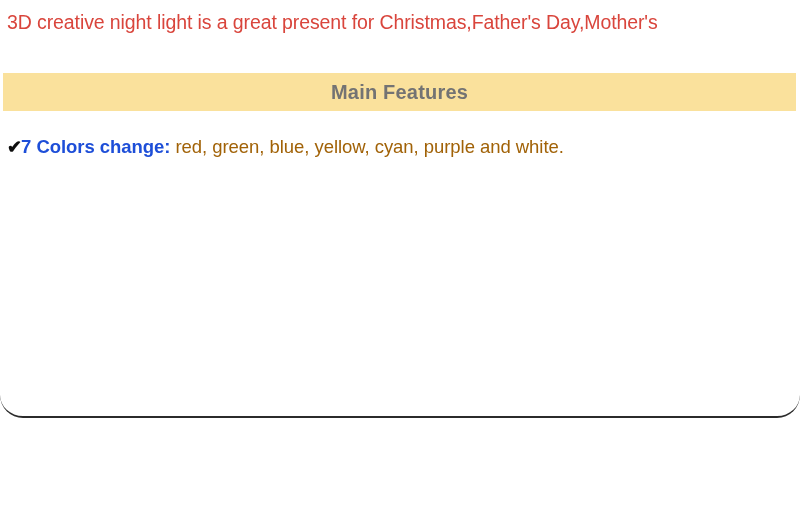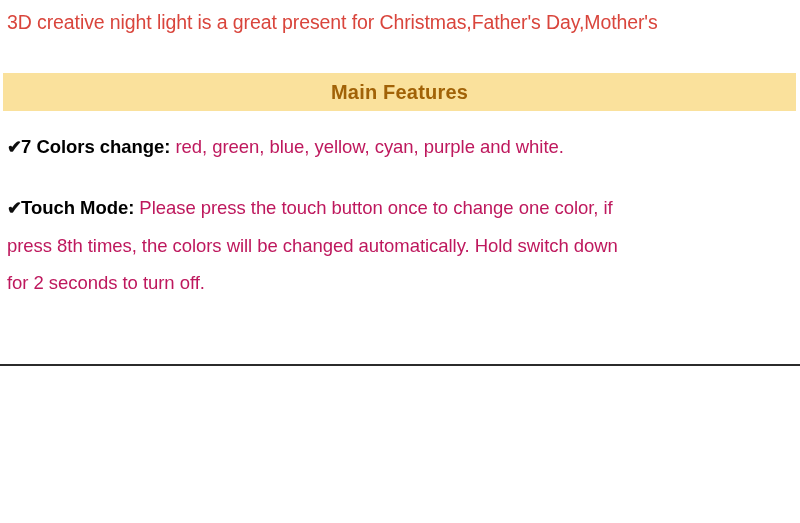--- a/index.html
+++ b/index.html
@@ -9,25 +9,26 @@
   body {
     width: 800px;
     height: 523px;
     background: #ffffff;
     font-family: "Liberation Sans", sans-serif;
     overflow: hidden;
   }
   .page {
     position: relative;
     width: 800px;
-    height: 366px;
+    height: 418px;
     background: #ffffff;
     box-sizing: border-box;
     border-bottom: 2px solid #2b2b2b;
     overflow: hidden;
+    border-radius: 23px;
   }
 
   
   .intro-block {
     padding: 0 6px 0 7px;
   }
   .intro-para {
     color: #d9453c;
     font-size: 19.5px;
     line-height: 37px;
@@ -45,21 +46,21 @@
   
   .features-banner {
     margin: 10px 4px 0 3px;
     height: 38px;
     background: #fae19c;
     display: flex;
     align-items: center;
     justify-content: center;
   }
   .features-banner-title {
-    color: #a16207;
+    color: #737373;
     font-size: 20px;
     font-weight: bold;
     letter-spacing: 0.2px;
   }
 
   
   .features-list {
     padding: 0 6px 0 7px;
   }
   .feature-item {
@@ -75,26 +76,26 @@
   .feature-item.spaced {
     margin-top: 23px;
   }
   .check-icon {
     color: #0d0d0d;
     font-size: 18px;
     font-weight: bold;
     letter-spacing: -1px;
   }
   .feature-label {
-    color: #000000;
+    color: #1d4ed8;
     font-weight: bold;
     font-size: 18.5px;
   }
   .feature-text {
-    color: #be185d;
+    color: #a16207;
   }
 </style>
 </head>
 <body>
 
 <div class="page">
 
   <div class="intro-block">
     <p class="intro-para first">3D creative night light is a great present for Christmas,Father's Day,Mother's</p>
     <div class="intro-spacer"></div>
@@ -103,22 +104,17 @@
   <div class="features-banner">
     <span class="features-banner-title">Main Features</span>
   </div>
 
   <div class="features-list">
 
     <p class="feature-item first">
       <span class="check-icon">✔</span><span class="feature-label">7 Colors change:</span><span class="feature-text"> red, green, blue, yellow, cyan, purple and white.</span>
     </p>
 
-    <p class="feature-item spaced">
-      <span class="check-icon">✔</span><span class="feature-label">Touch Mode:</span><span class="feature-text"> Please press the touch button once to change one color, if</span><br>
-      <span class="feature-text">press 8th times, the colors will be changed automatically. Hold switch down</span><br>
-      <span class="feature-text">for 2 seconds to turn off.</span>
-    </p>
 
 
   </div>
 
 </div>
 
 </body></html>

